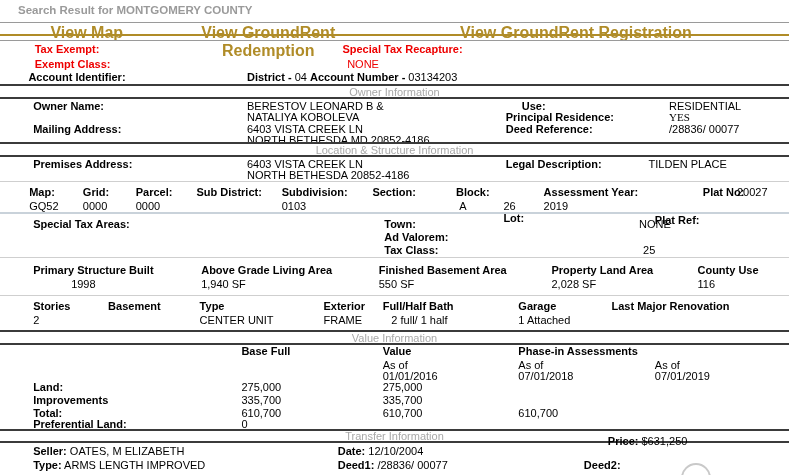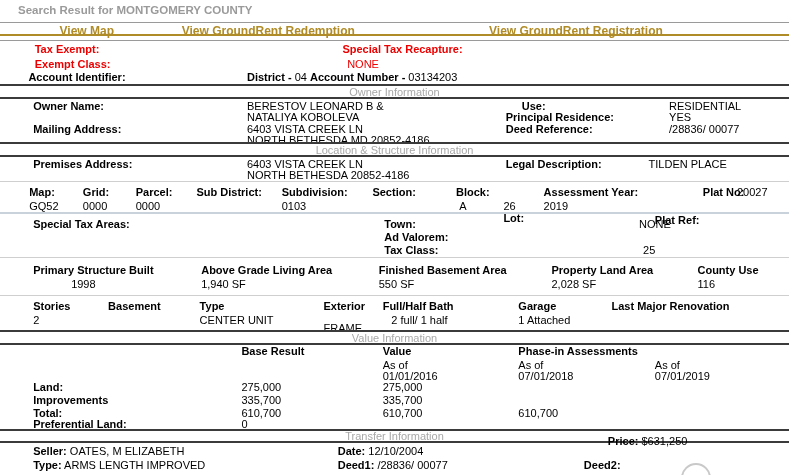--- a/index.html
+++ b/index.html
@@ -13,21 +13,21 @@
   .b { font-weight:bold; }
   .red { color:#ee0000; }
   .title { font-weight:bold; color:#9a9a9a; font-size:11.5px; }
   .sect { position:absolute; left:0; width:100%; text-align:center; color:#a8a8a8; font-size:11px; line-height:11px; }
   .hr-dark  { position:absolute; left:0; width:100%; height:2px; background:#3b3b3b; }
   .hr-gray  { position:absolute; left:0; width:100%; height:1px; background:#9a9a9a; }
   .hr-gold  { position:absolute; left:0; width:100%; height:2px; background:#b08c28; }
   .hr-light { position:absolute; left:0; width:100%; height:1px; background:#cfcfcf; }
   .hr-blue  { position:absolute; left:0; width:100%; height:2px; background:#c9d2da; }
   .linkbox { position:absolute; top:24px; text-align:center; }
-  .linkbox a { color:#b08c28; font-weight:bold; text-decoration:none; cursor:pointer; font-size:12px; }
+  .linkbox a { color:#b08c28; font-weight:bold; text-decoration:none; cursor:pointer; font-size:16px; }
   .circle {
     position:absolute; left:681px; top:463px; width:30px; height:30px;
     border:2px solid #c9c9c9; border-radius:50%; background:transparent;
   }
 </style>
 </head>
 <body>
 
 <div id="page">
 
@@ -63,21 +63,21 @@
   <div class="sect" style="top:87px;">Owner Information</div>
   <div class="hr-dark" style="top:97px;"></div>
 
   <div class="cell b" style="left:4.2%; top:101px;">Owner Name:</div>
   <div class="cell" style="left:31.3%; top:101px;">BERESTOV LEONARD B &amp;</div>
   <div class="cell b" style="left:64.1%; top:101px;padding-left:16px;">Use:</div>
   <div class="cell" style="left:84.8%; top:101px;">RESIDENTIAL</div>
 
   <div class="cell" style="left:31.3%; top:112px;">NATALIYA KOBOLEVA</div>
   <div class="cell b" style="left:64.1%; top:112px;">Principal Residence:</div>
-  <div class="cell" style="left:84.8%; top:112px;">YES</div>
+  <div class="cell" style="left:84.8%; top:112px;font-family:Liberation Serif, serif;">YES</div>
 
   <div class="cell b" style="left:4.2%; top:124px;">Mailing Address:</div>
   <div class="cell" style="left:31.3%; top:124px;">6403 VISTA CREEK LN</div>
   <div class="cell b" style="left:64.1%; top:124px;">Deed Reference:</div>
   <div class="cell" style="left:84.8%; top:124px;">/28836/ 00077</div>
 
   <div class="cell" style="left:31.3%; top:135px;">NORTH BETHESDA MD 20852-4186</div>
 
   <div class="hr-dark" style="top:142px;"></div>
   <div class="sect" style="top:145px;">Location &amp; Structure Information</div>
@@ -138,29 +138,29 @@
 
   <div class="cell b" style="left:4.2%;  top:301px;">Stories</div>
   <div class="cell b" style="left:13.7%; top:301px;">Basement</div>
   <div class="cell b" style="left:25.3%; top:301px;">Type</div>
   <div class="cell b" style="left:41%;   top:301px;">Exterior</div>
   <div class="cell b" style="left:48.5%; top:301px;">Full/Half Bath</div>
   <div class="cell b" style="left:65.7%; top:301px;">Garage</div>
   <div class="cell b" style="left:77.5%; top:301px;">Last Major Renovation</div>
   <div class="cell" style="left:4.2%;  top:315px;">2</div>
   <div class="cell" style="left:25.3%; top:315px;">CENTER UNIT</div>
-  <div class="cell" style="left:41%;   top:323px;">FRAME</div>
+  <div class="cell" style="left:41%;   top:315px;">FRAME</div>
   <div class="cell" style="left:49.6%; top:315px;">2 full/ 1 half</div>
   <div class="cell" style="left:65.7%; top:315px;">1 Attached</div>
 
   <div class="hr-dark" style="top:330px;"></div>
   <div class="sect" style="top:333px;">Value Information</div>
   <div class="hr-dark" style="top:343px;"></div>
 
-  <div class="cell b" style="left:30.6%; top:346px;">Base Result</div>
+  <div class="cell b" style="left:30.6%; top:346px;">Base Full</div>
   <div class="cell b" style="left:48.5%; top:346px;">Value</div>
   <div class="cell b" style="left:65.7%; top:346px;">Phase-in Assessments</div>
 
   <div class="cell" style="left:48.5%; top:360px;">As of</div>
   <div class="cell" style="left:65.7%; top:360px;">As of</div>
   <div class="cell" style="left:83%;   top:360px;">As of</div>
   <div class="cell" style="left:48.5%; top:371px;">01/01/2016</div>
   <div class="cell" style="left:65.7%; top:371px;">07/01/2018</div>
   <div class="cell" style="left:83%;   top:371px;">07/01/2019</div>
 

